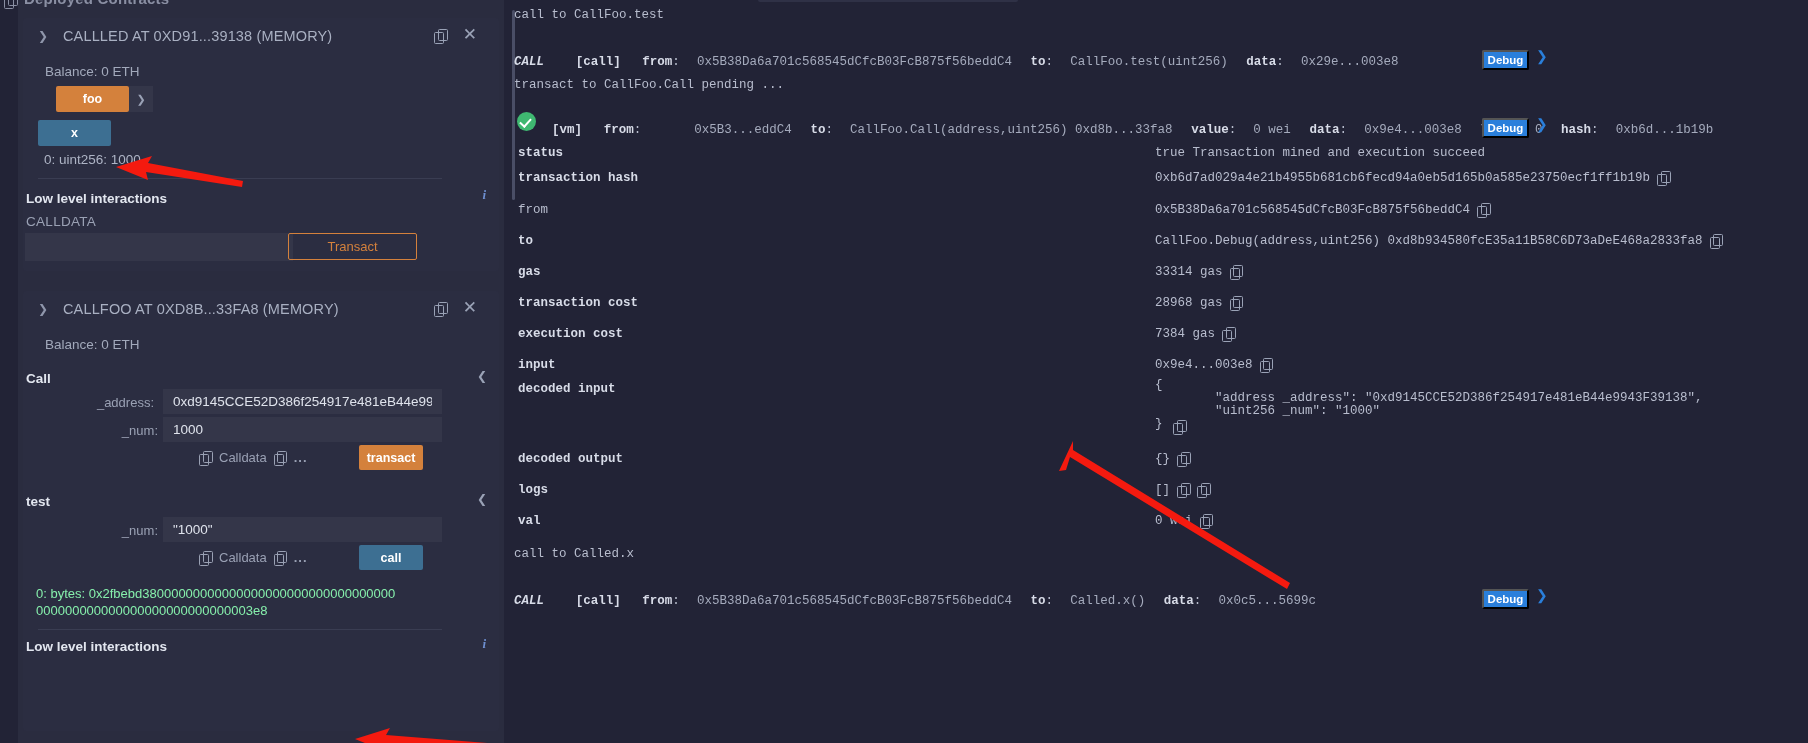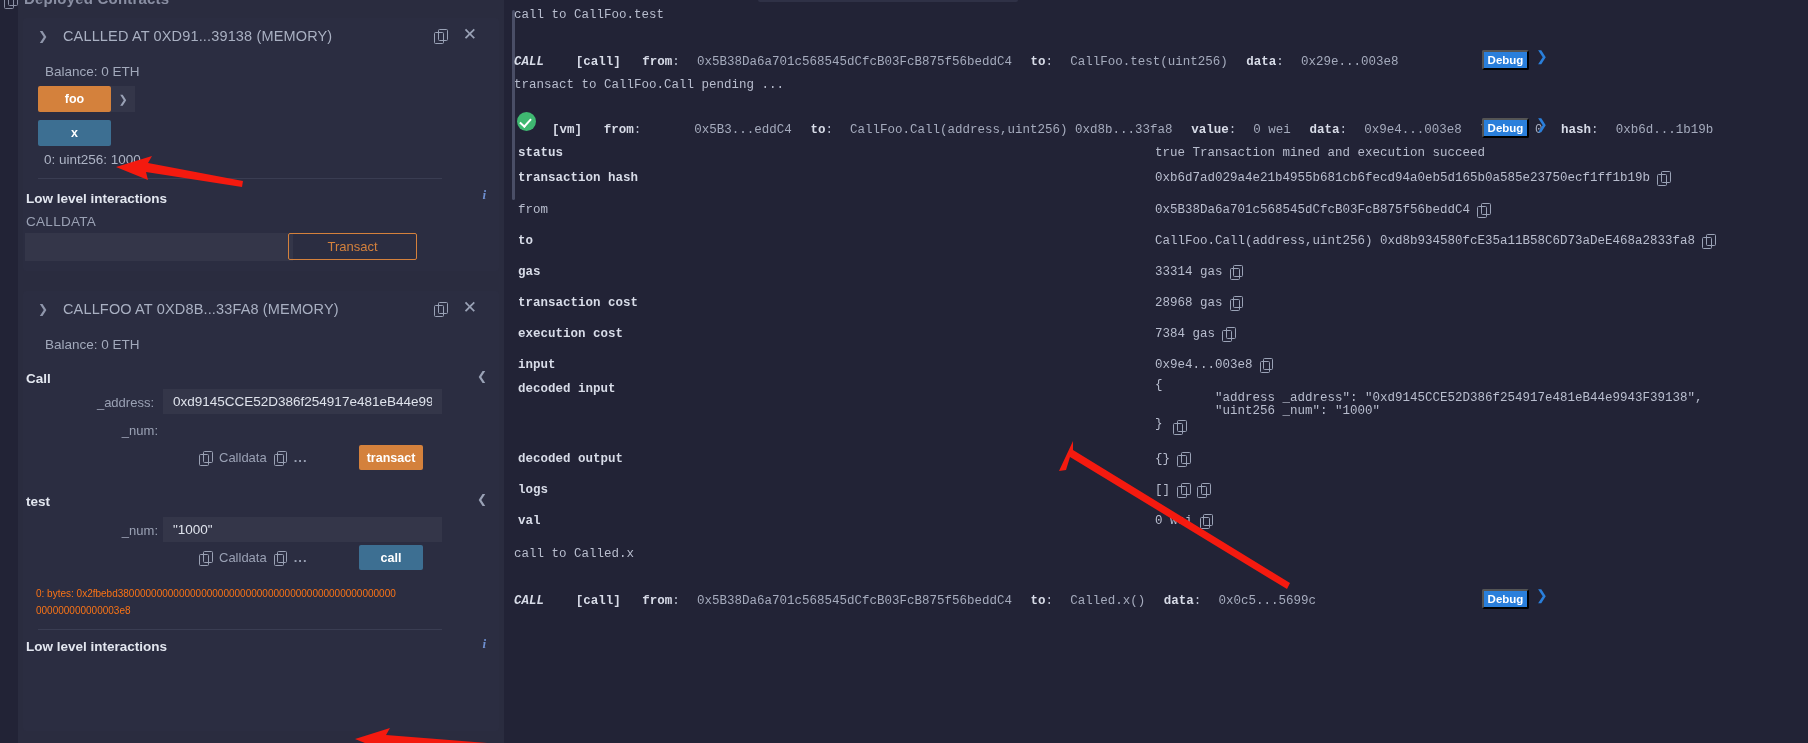--- a/index.html
+++ b/index.html
@@ -124,21 +124,21 @@
     position:absolute;background:#343649;border:none;height:25px;
     color:#dfe3ec;font-size:13.5px;padding:0 10px;
     font-family:"Liberation Sans",sans-serif;
   }
   .calldata-row{
     position:absolute;display:flex;align-items:center;gap:7px;
     font-size:13px;color:#9aa1b4;
   }
   .dots{letter-spacing:1px;font-weight:700;color:#9aa1b4;}
   .bytes-out{
-    position:absolute;font-size:10px;color:#f97316;line-height:17px;
+    position:absolute;font-size:13px;color:#86efac;line-height:17px;
   }
   
   #right-panel{
     position:absolute;left:504px;top:0;width:1304px;height:743px;
     background:#222336;
     font-family:"Liberation Mono","DejaVu Sans Mono",monospace;
     overflow:hidden;
   }
   #term-scroll{
     position:absolute;left:8px;top:10px;width:3px;height:190px;
@@ -204,21 +204,21 @@
     
     <div class="contract-card" style="top:18px;height:253px;">
       <div class="card-head">
         <span class="caret">❯</span>
         <span class="card-title">CALLLED AT 0XD91...39138 (MEMORY)</span>
         <span class="head-copy copy-ic"></span>
         <span class="head-close">✕</span>
       </div>
       <div class="balance" style="top:46px;">Balance: 0 ETH</div>
 
-      <div class="fn-row" style="left:15px;top:68px;width:404px;">
+      <div class="fn-row" style="left:33px;top:68px;width:404px;">
         <button class="btn-orange" style="width:73px;">foo</button>
         <div class="fn-caret">❯</div>
       </div>
 
       <div class="fn-row" style="left:15px;top:102px;width:73px;">
         <button class="btn-blue" style="width:73px;">x</button>
       </div>
 
       <div class="result-line" style="left:21px;top:134px;">0: uint256: 1000</div>
 
@@ -241,20 +241,21 @@
       </div>
       <div class="balance" style="top:46px;">Balance: 0 ETH</div>
 
       <div class="section-label" style="left:3px;top:80px;">Call</div>
       <span class="chev-up" style="right:12px;top:78px;">❮</span>
 
       <div class="arg-label" style="left:16px;top:104px;width:115px;">_address:</div>
       <input class="arg-input" style="left: 140px; top: 98px; width: 259px;" value="0xd9145CCE52D386f254917e481eB44e9943F39138">
 
       <div class="arg-label" style="left:20px;top:132px;width:115px;">_num:</div>
+      <input class="arg-input" style="left: 140px; top: 126px; width: 259px;" value="1000">
 
       <div class="calldata-row" style="left:176px;top:159px;">
         <span class="copy-ic"></span>
         <span>Calldata</span>
         <span class="copy-ic"></span>
         <span class="dots">...</span>
       </div>
       <button class="btn-orange" style="position:absolute;left:336px;top:154px;width:64px;height:25px;">transact</button>
 
       <div class="section-label" style="left:3px;top:203px;">test</div>
@@ -324,21 +325,21 @@
   <div class="d-key" style="left:14px;top:146px;">status</div>
   <div class="d-val" style="top:146px;">true Transaction mined and execution succeed</div>
 
   <div class="d-key" style="left:14px;top:171px;">transaction hash</div>
   <div class="d-val" style="top:171px;"><span>0xb6d7ad029a4e21b4955b681cb6fecd94a0eb5d165b0a585e23750ecf1ff1b19b</span><span class="d-copy copy-ic"></span></div>
 
   <div class="d-key-plain" style="left:14px;top:203px;">from</div>
   <div class="d-val" style="top:203px;"><span>0x5B38Da6a701c568545dCfcB03FcB875f56beddC4</span><span class="d-copy copy-ic"></span></div>
 
   <div class="d-key" style="left:14px;top:234px;">to</div>
-  <div class="d-val" style="top:234px;"><span>CallFoo.Call(address,uint256) 0xd8b934580fcE35a11B58C6D73aDeE468a2833fa8</span><span class="d-copy copy-ic"></span></div>
+  <div class="d-val" style="top:234px;"><span>CallFoo.Debug(address,uint256) 0xd8b934580fcE35a11B58C6D73aDeE468a2833fa8</span><span class="d-copy copy-ic"></span></div>
 
   <div class="d-key" style="left:14px;top:265px;">gas</div>
   <div class="d-val" style="top:265px;"><span>33314 gas</span><span class="d-copy copy-ic"></span></div>
 
   <div class="d-key" style="left:14px;top:296px;">transaction cost</div>
   <div class="d-val" style="top:296px;"><span>28968 gas</span><span class="d-copy copy-ic"></span></div>
 
   <div class="d-key" style="left:14px;top:327px;">execution cost</div>
   <div class="d-val" style="top:327px;"><span>7384 gas</span><span class="d-copy copy-ic"></span></div>
 

